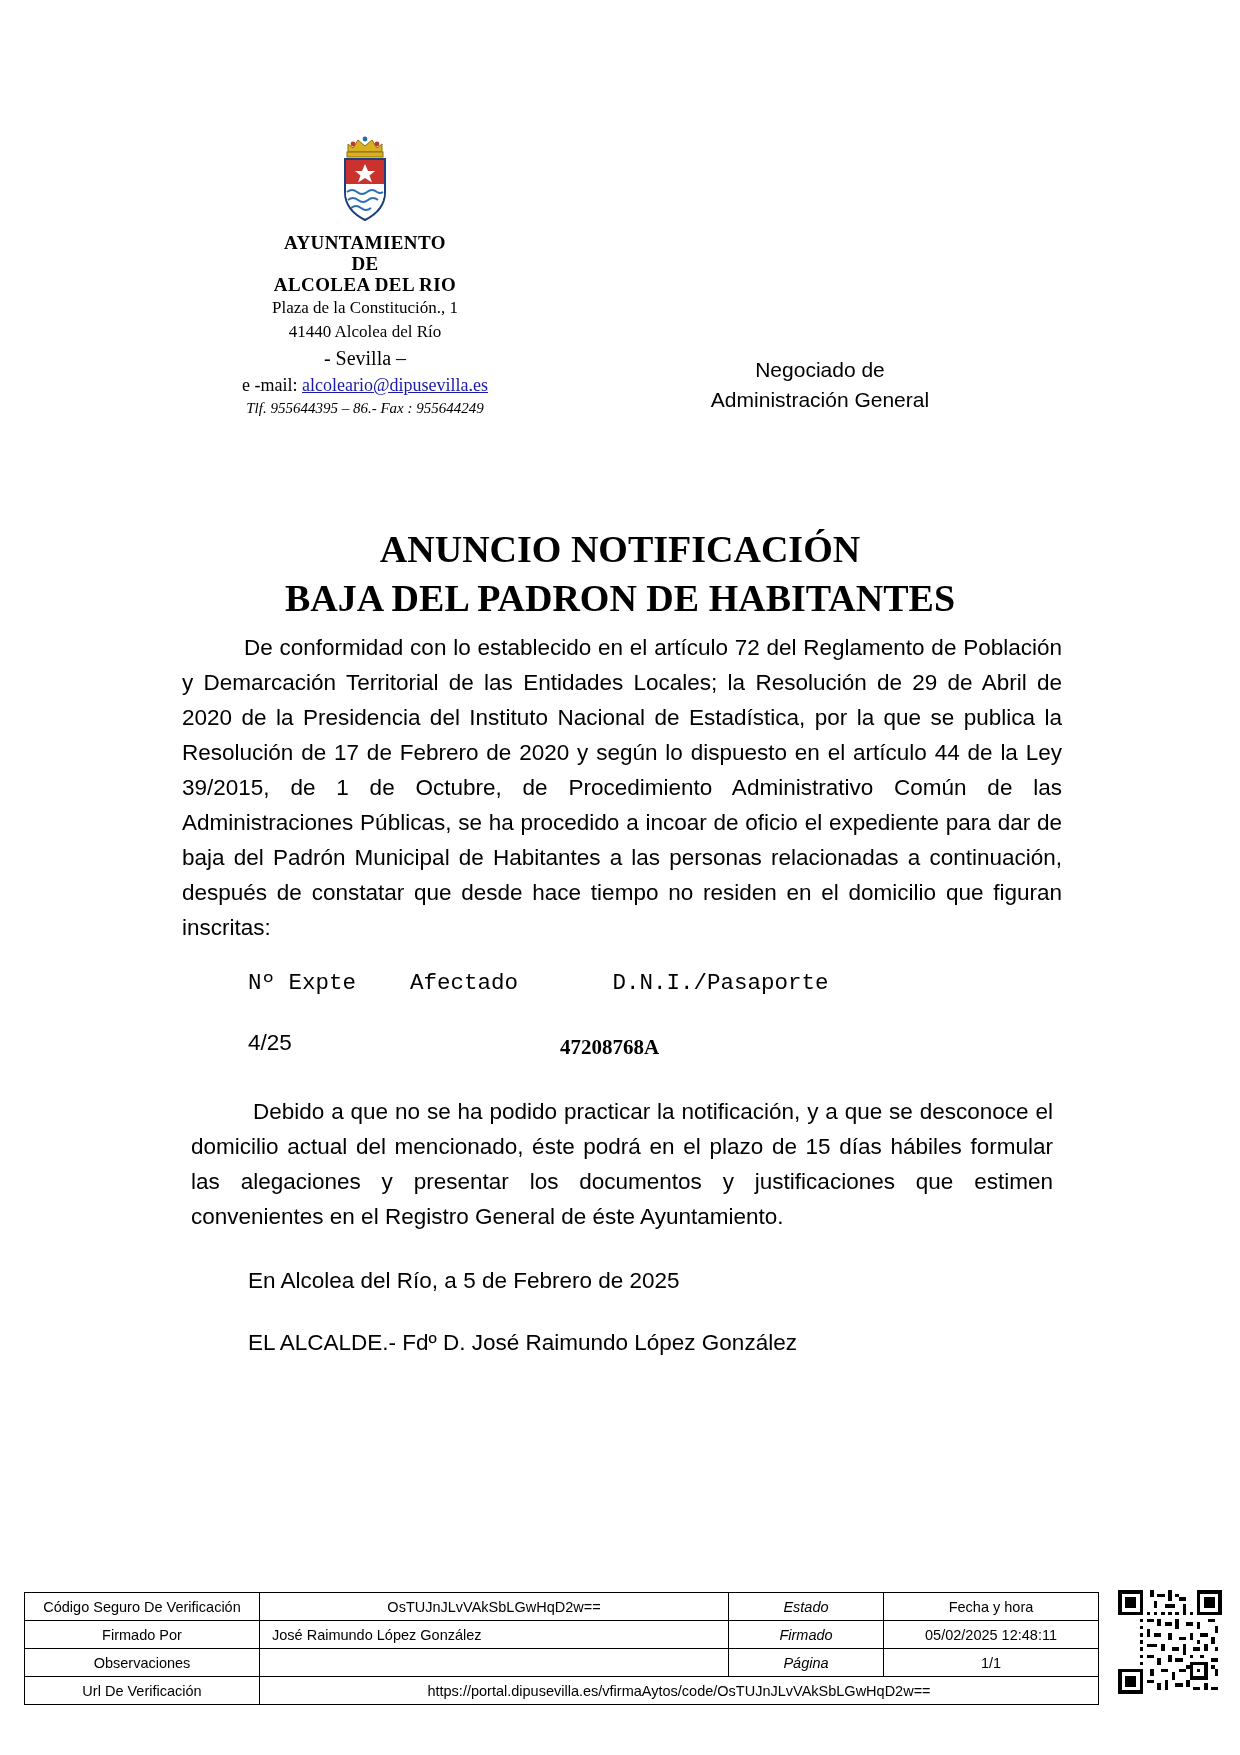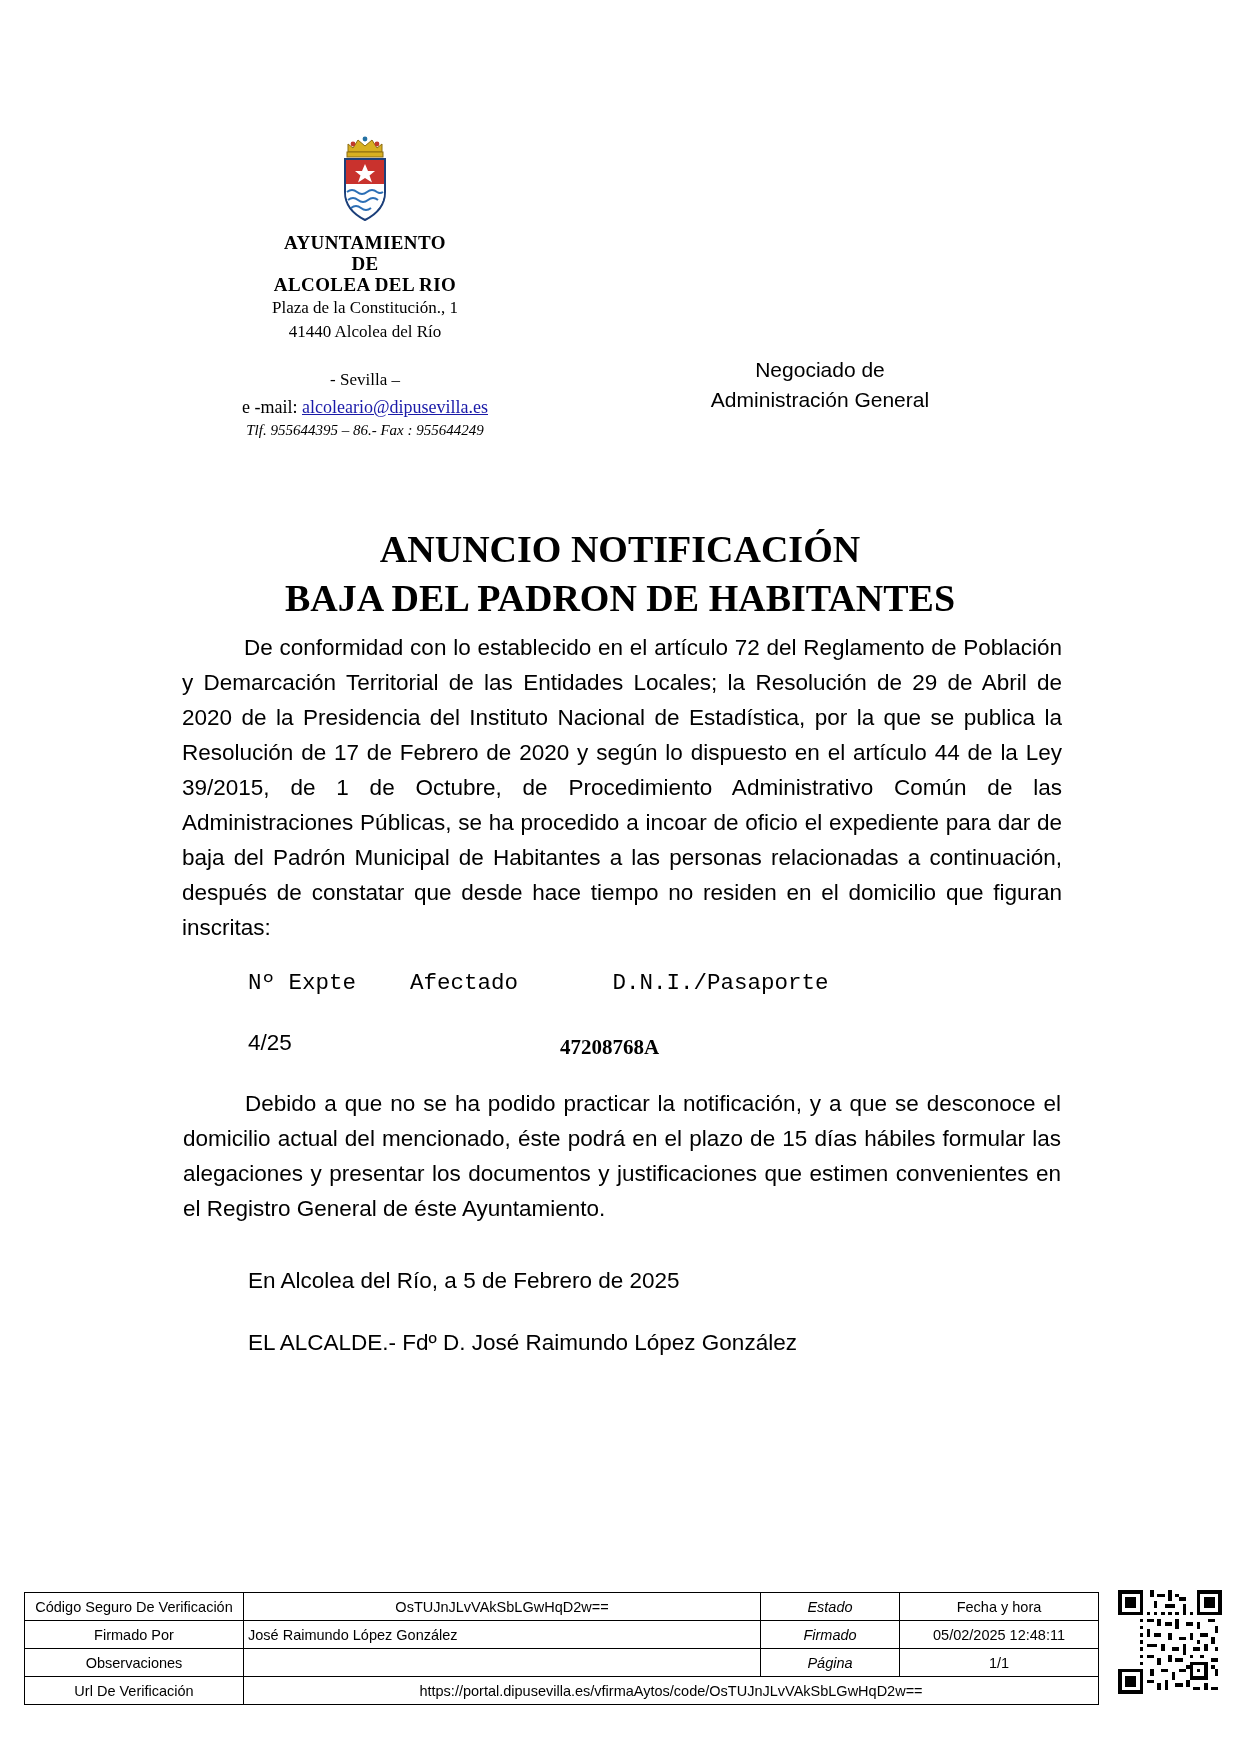--- a/index.html
+++ b/index.html
@@ -50,23 +50,22 @@
   .lh-addr1 {
     font-size: 17px;
     line-height: 22px;
     margin-top: 2px;
   }
   .lh-addr2 {
     font-size: 17px;
     line-height: 25px;
   }
   .lh-addr3 {
-    font-size: 17px;
+    font-size: 20px;
     line-height: 28px;
-    margin-top: 22px;
   }
   .lh-email {
     font-size: 18px;
     line-height: 26px;
   }
   .lh-email a, .lh-email .link {
     color: #1a1aa8;
     text-decoration: underline;
   }
   .lh-tlf {
@@ -150,21 +149,21 @@
   .para2 {
     position: absolute;
     left: 182px;
     top: 1085px;
     width: 880px;
     font-family: "Liberation Sans", sans-serif;
     font-size: 22.5px;
     line-height: 35px;
     text-align: justify;
   }
-  .para2 p { margin: 1px; text-indent: 62px; }
+  .para2 p { margin: 9px; text-indent: 62px; }
 
   .closing-date {
     position: absolute;
     left: 248px;
     top: 1265px;
     font-family: "Liberation Sans", sans-serif;
     font-size: 22.5px;
     line-height: 32px;
   }
   .closing-sign {
@@ -184,21 +183,21 @@
     width: 1075px;
   }
   table.csv {
     border-collapse: collapse;
     width: 1075px;
     table-layout: fixed;
   }
   table.csv td {
     border: 1px solid #000000;
     height: 25px;
-    padding: 1px 4px;
+    padding: 1px 12px;
     font-family: "Liberation Sans", sans-serif;
     font-size: 14.5px;
     vertical-align: middle;
   }
   td.lbl {
     text-align: center;
     width: 210px;
   }
   td.val-mono {
     font-family: "Liberation Mono", monospace;

